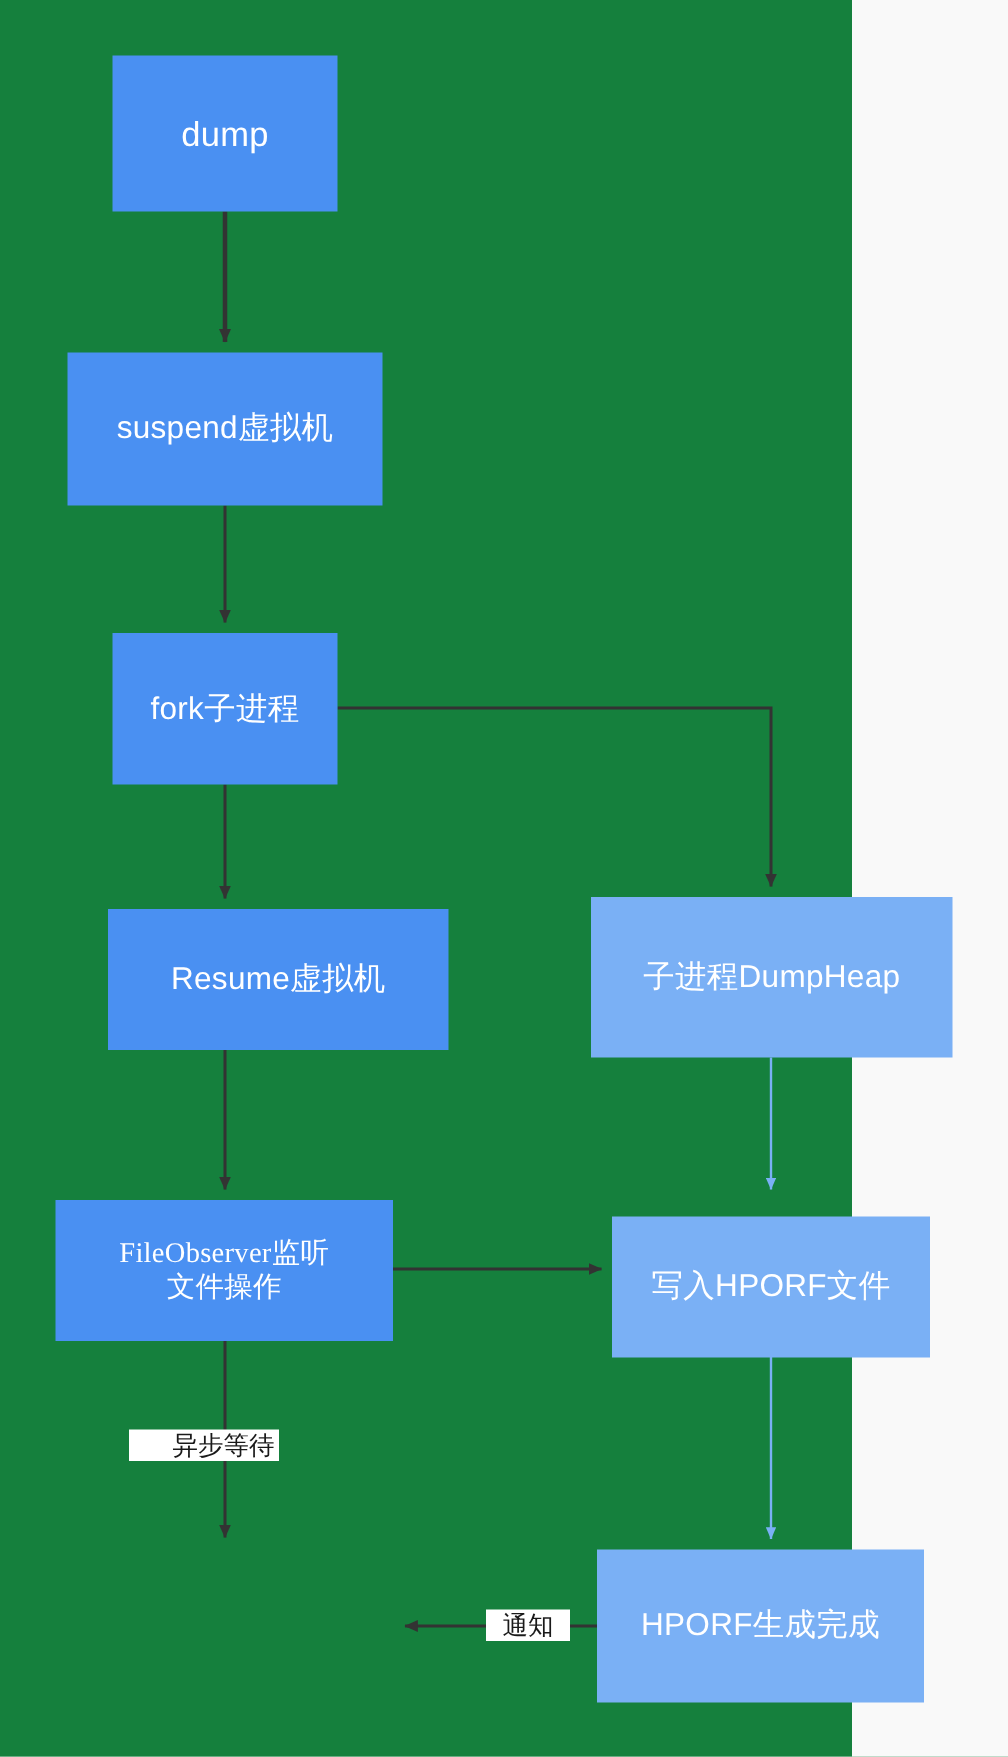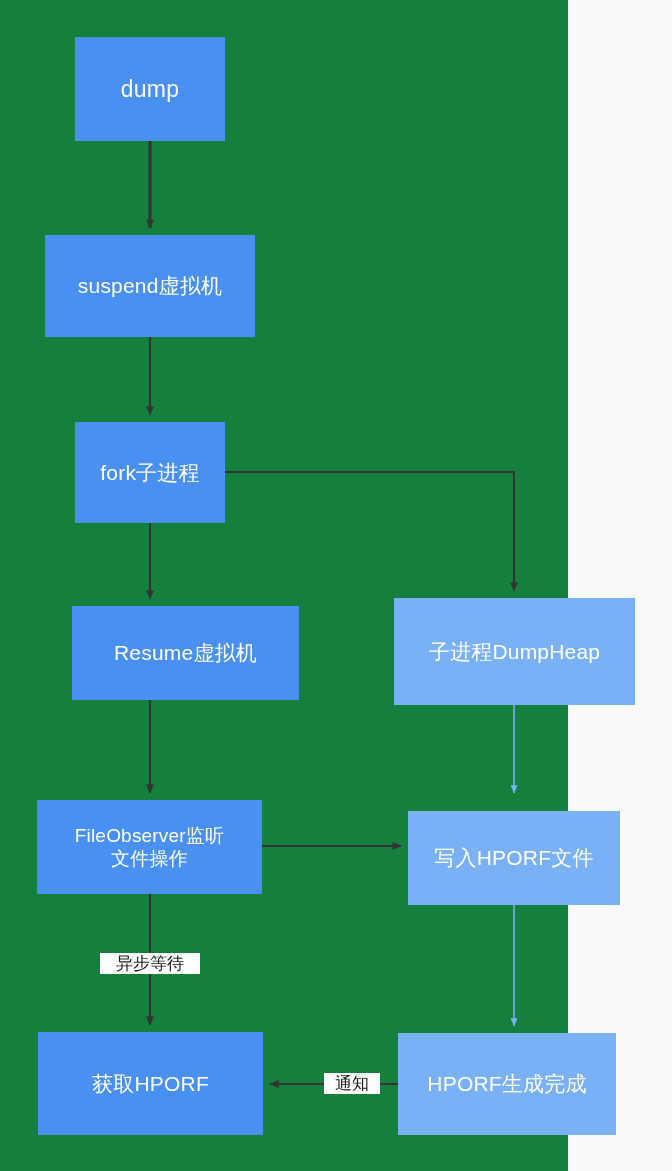--- a/index.html
+++ b/index.html
@@ -111,28 +111,27 @@
   </svg>
 
   <div class="node primary" style="left:75px; top:37px; width:150px; height:104px; font-size:23px;">dump</div>
 
   <div class="node primary" style="left:45px; top:235px; width:210px; height:102px; font-size:21px;">suspend虚拟机</div>
 
   <div class="node primary" style="left:75px; top:422px; width:150px; height:101px; font-size:21px;">fork子进程</div>
 
   <div class="node primary" style="left:36px; top:606px; width:227px; height:94px; font-size:21px;margin-left:36px;">Resume虚拟机</div>
 
-  <div class="node primary" style="left:37px; top:800px; width:225px; height:94px; font-size:19px;">FileObserver监听
+  <div class="node primary" style="left:37px; top:800px; width:225px; height:94px; font-size:19px;font-family:Liberation Serif, serif;">FileObserver监听
 文件操作</div>
 
-  <div class="node primary" style="left:38px; top:1032px; width:225px; height:103px; font-size:21px;">获取HPORF</div>
 
   <div class="node secondary" style="left:394px; top:598px; width:241px; height:107px; font-size:21px;">子进程DumpHeap</div>
 
   <div class="node secondary" style="left:408px; top:800px; width:212px; height:94px; font-size:21px;margin-top:11px;">写入HPORF文件</div>
 
   <div class="node secondary" style="left:398px; top:1033px; width:218px; height:102px; font-size:21px;">HPORF生成完成</div>
 
-  <div class="edge-label" style="left:100px; top:953px; width:100px;">异步等待</div>
+  <div class="edge-label" style="left:86px; top:953px; width:100px;text-align:right;">异步等待</div>
 
   <div class="edge-label" style="left:324px; top:1073px; width:56px;">通知</div>
 
 </div>
 
 </body></html>

